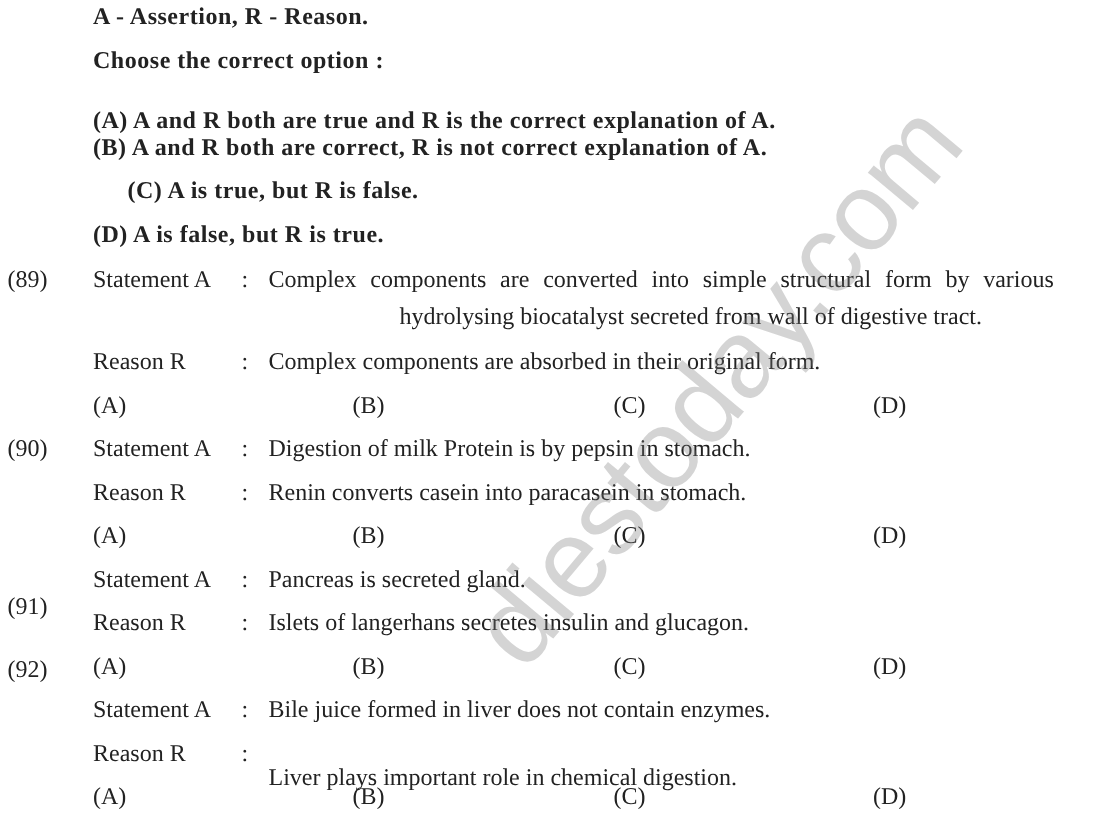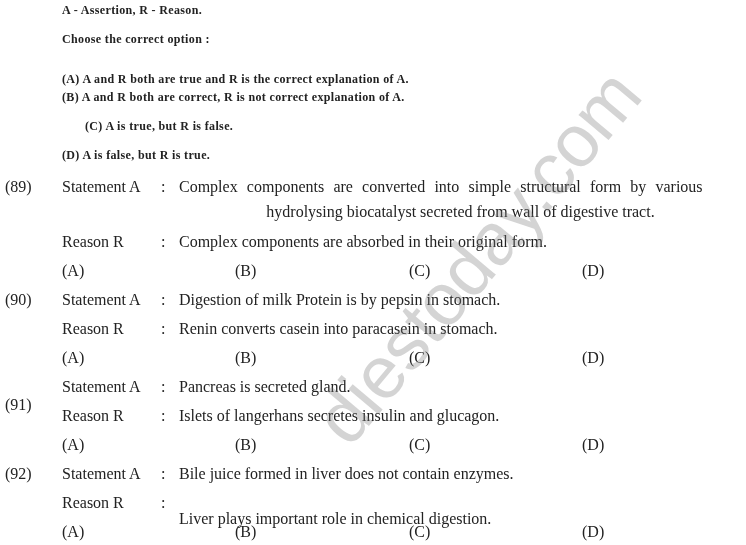--- a/index.html
+++ b/index.html
@@ -2,21 +2,21 @@
 <html><head>
 <meta charset="utf-8">
 <style>
   html, body { margin: 0; padding: 0; background: #ffffff; }
   body {
     width: 746px; height: 545px; position: relative; overflow: hidden;
     font-family: "Liberation Serif", "DejaVu Serif", serif;
     color: #222222;
     font-size: 16px;
   }
-  .intro { position: absolute; left: 62px; font-weight: bold; font-size: 12px; letter-spacing: 0.35px; white-space: nowrap; }
+  .intro { position: absolute; left: 62px; font-weight: bold; font-size: 16px; letter-spacing: 0.35px; white-space: nowrap; }
   .qnum { position: absolute; left: 5px; white-space: nowrap; }
   .lbl { position: absolute; left: 62px; white-space: nowrap; }
   .colon { position: absolute; left: 161px; white-space: nowrap; }
   .body { position: absolute; left: 179px; width: 563px; white-space: nowrap; }
   .opt { position: absolute; white-space: nowrap; }
   .o0 { left: 62px; } .o1 { left: 235px; } .o2 { left: 409px; } .o3 { left: 582px; }
   .watermark {
     position: absolute; left: 330px; top: 390px;
     font-family: "Liberation Sans", "DejaVu Sans", sans-serif;
     font-size: 74px; color: rgba(120,120,120,0.32);
@@ -71,21 +71,21 @@
   <div class="lbl" style="top:407px;">Reason  R</div>
   <div class="colon" style="top:407px;">:</div>
   <div class="body" style="top:407px;">Islets of langerhans secretes insulin and glucagon.</div>
   <div class="opt o0" style="top:436px;">(A)</div>
   <div class="opt o1" style="top:436px;">(B)</div>
   <div class="opt o2" style="top:436px;">(C)</div>
   <div class="opt o3" style="top:436px;">(D)</div>
 </div>
 
 <div>
-  <div class="qnum" style="top:465px;">(92)</div>
+  <div class="qnum" style="top:438px;">(92)</div>
   <div class="lbl" style="top:465px;">Statement A</div>
   <div class="colon" style="top:465px;">:</div>
   <div class="body" style="top:465px;">Bile juice formed in liver does not contain enzymes.</div>
   <div class="lbl" style="top:494px;">Reason  R</div>
   <div class="colon" style="top:494px;">:</div>
   <div class="body" style="top:494px;margin-top:16px;">Liver plays important role in chemical digestion.</div>
   <div class="opt o0" style="top:523px;">(A)</div>
   <div class="opt o1" style="top:523px;">(B)</div>
   <div class="opt o2" style="top:523px;">(C)</div>
   <div class="opt o3" style="top:523px;">(D)</div>

